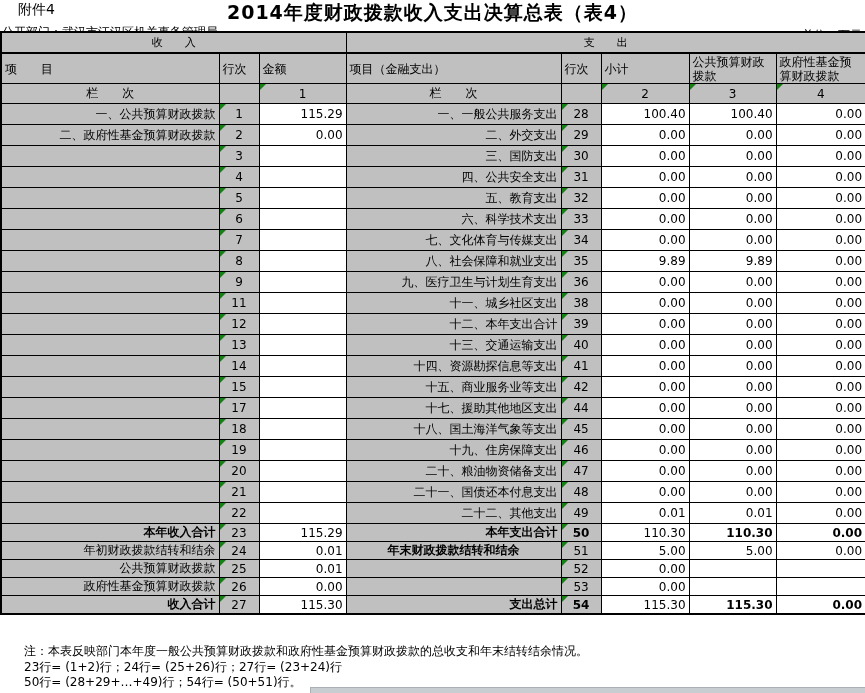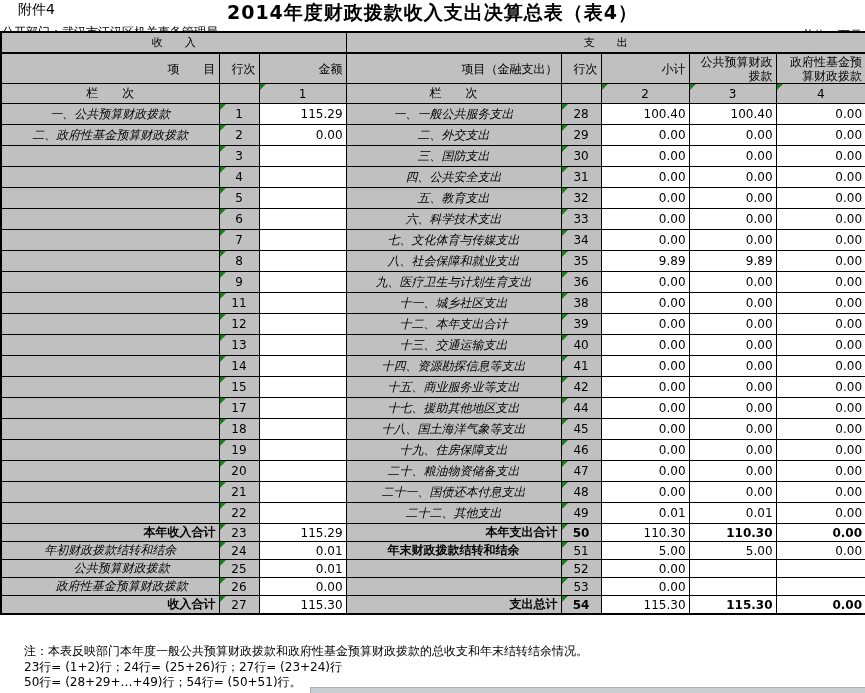--- a/index.html
+++ b/index.html
@@ -19,29 +19,29 @@
   .unit { position:absolute; top:27px; right:3px; font-size:12px; }
 
   table.main {
     position:absolute; top:31px; left:0; width:865px;
     border-collapse:collapse; table-layout:fixed;
     border:2px solid #000;
   }
   td { border:1px solid #000; font-size:12px; padding:0 3px; overflow:hidden;
        white-space:nowrap; height:20px; }
   tr.banner-row td { height:19px; border-bottom:2px solid #000; }
-  tr.colhdr-row td { height:29px; white-space:normal; line-height:14px; text-align:right; }
+  tr.colhdr-row td { height:29px; white-space:normal; line-height:14px; text-align:left; }
   tr.colnum-row td { height:19px; text-align:center; }
   tr.body-row td { height:20px; }
   tr.sum-row td  { height:17px; }
 
   .g { background:#c0c0c0; }
   .w { background:#ffffff; }
   .cen { text-align:center;font-weight:bold; }
-  .lbl { text-align:center;font-style:italic; }
+  .lbl { text-align:right; }
   .num { text-align:right; }
   .b { font-weight:bold;text-align:right; }
   .ind { padding-left:26px; }
   .rowno { text-align:center; position:relative; }
   .banner { text-align:center; font-size:11px; }
   .tri {
     position:absolute; top:0; left:0; width:0; height:0;
     border-top:6px solid #128212; border-right:6px solid transparent;
   }
   td.rel { position:relative; }

